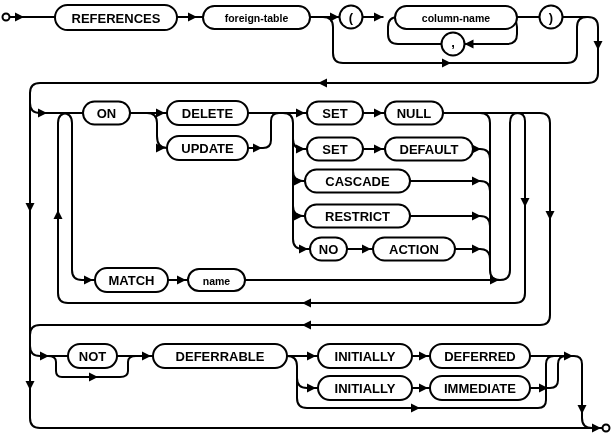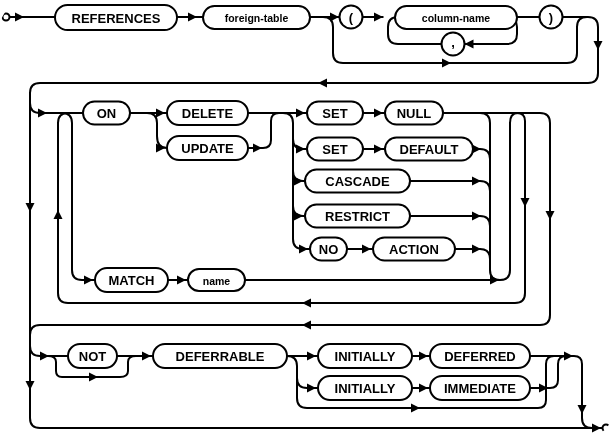--- a/index.html
+++ b/index.html
@@ -1,16 +1,16 @@
 <!DOCTYPE html>
 <html><head>
 <meta charset="utf-8">
 <style>
   html,body{margin:0;padding:0;background:#ffffff;}
-  .stage{width:613px;height:438px;background:#fff;position:relative;overflow:hidden;border-radius:28px;}
+  .stage{width:613px;height:438px;background:#fff;position:relative;overflow:hidden;}
   svg{display:block;}
   .rail{stroke:#000;stroke-width:2;fill:none;}
   .node-shape{stroke:#000;stroke-width:2;fill:#fff;}
   .ah{fill:#000;stroke:none;}
   text{font-family:"Liberation Sans","DejaVu Sans",sans-serif;font-weight:bold;fill:#000;
        text-anchor:middle;dominant-baseline:central;}
   .kw{font-size:13px;}
   .nt{font-size:10.5px;}
   .pc{font-size:13px;}
 </style>

